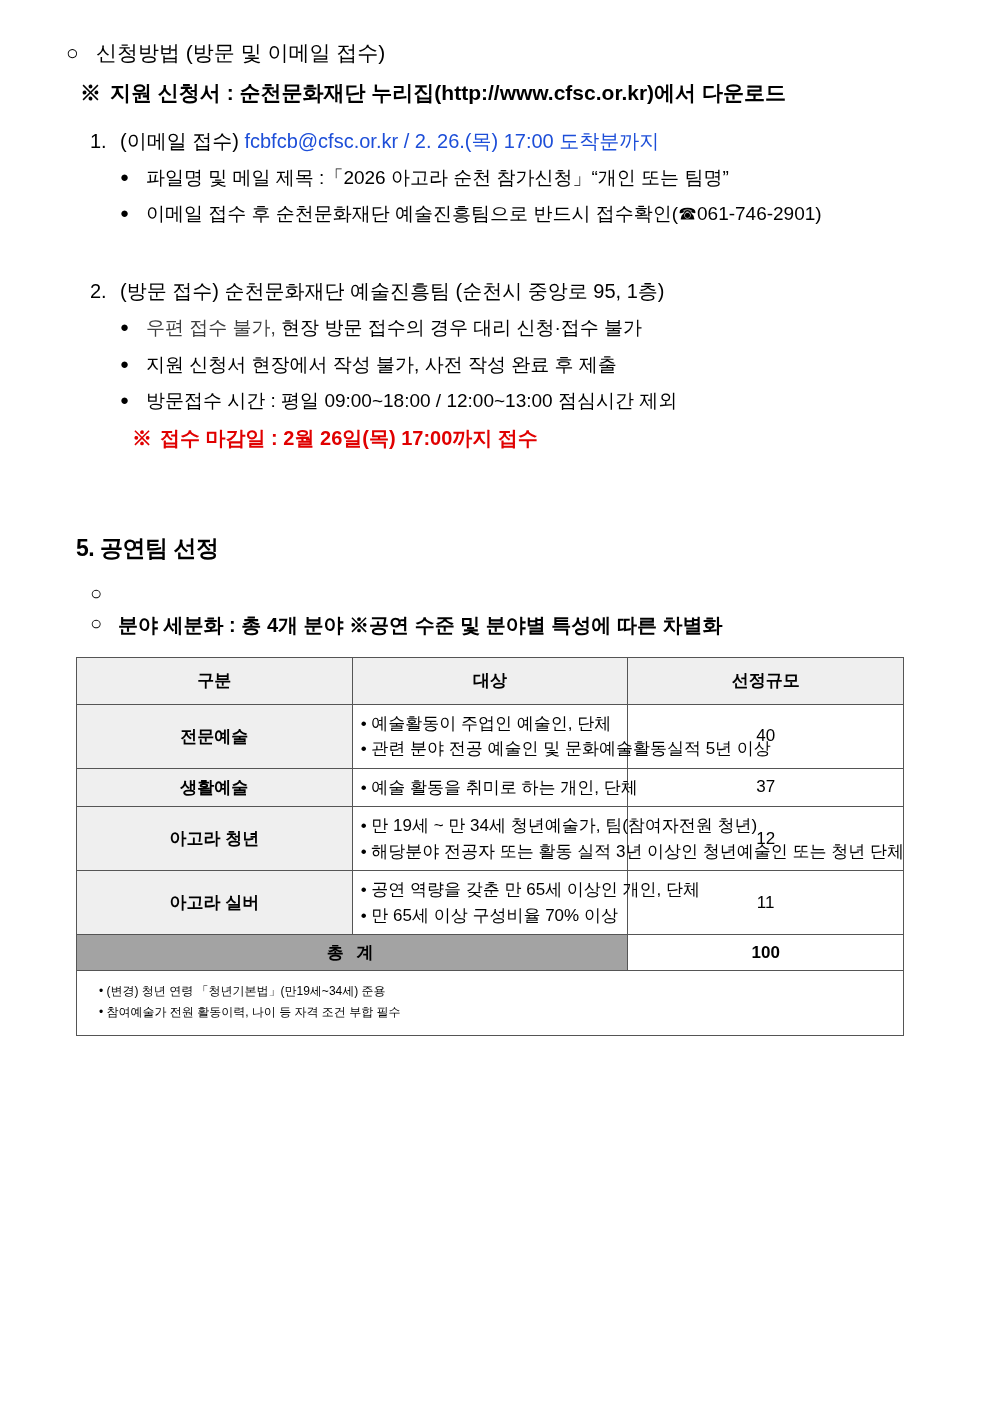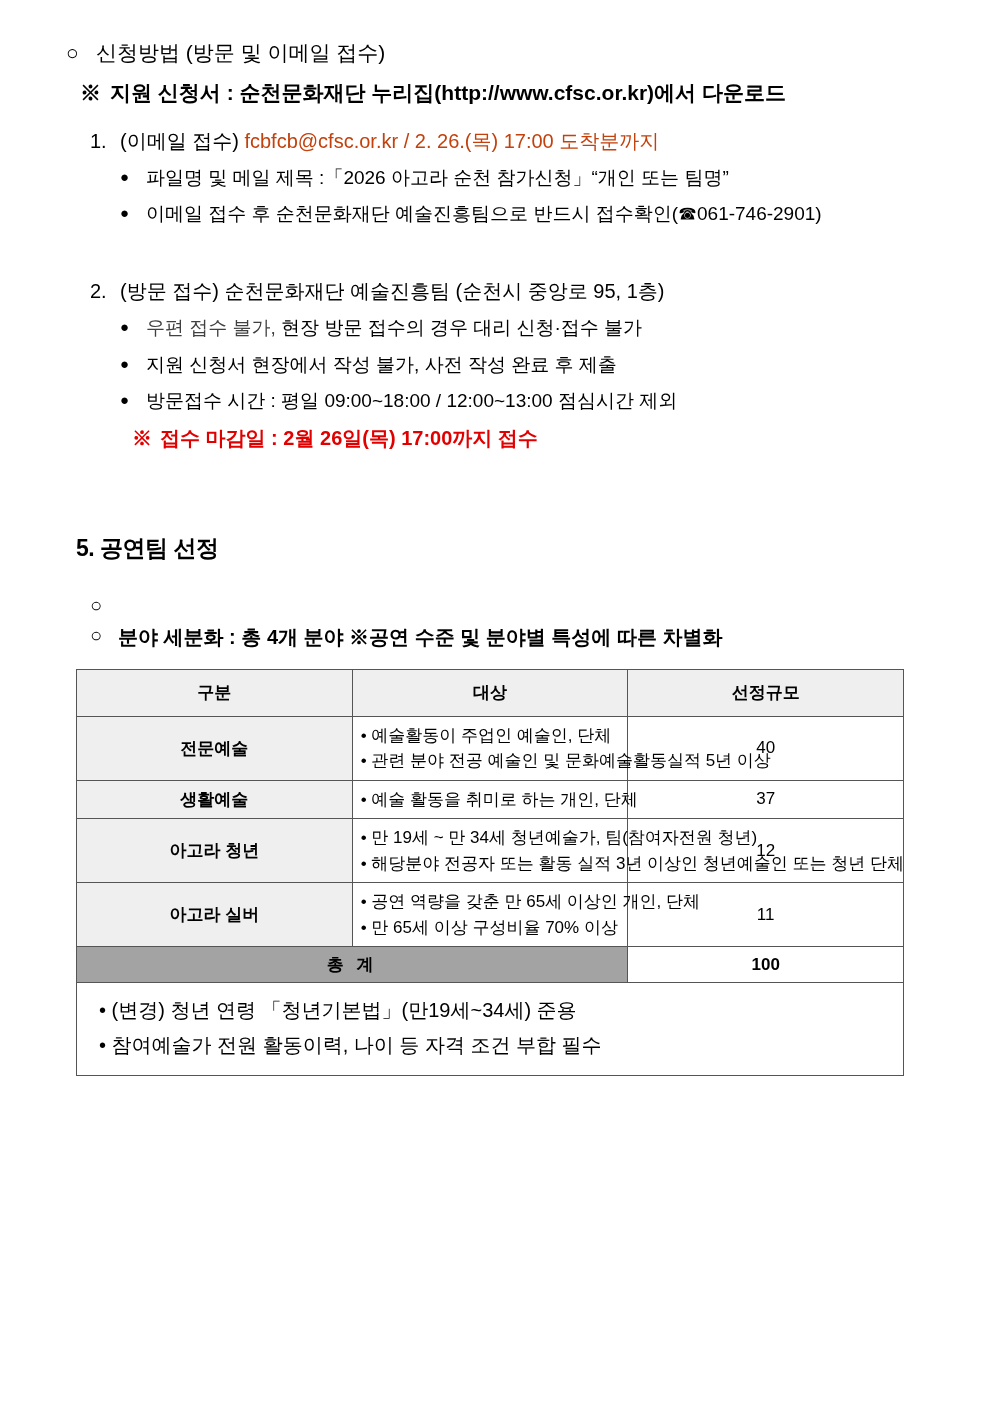--- a/index.html
+++ b/index.html
@@ -52,41 +52,41 @@
   }
   .num .marker { width: 30px; }
 
   .bullet {
     font-size: 19px;
     margin-left: 58px;
     margin-bottom: 9px;
   }
   .bullet .marker { width: 26px; font-size: 15px; line-height: 1.7; }
 
-  .blue { color: #c2410c; }
+  .blue { color: #1d4ed8; }
   .red  { color: #404040; }
 
   .gap-lg { height: 40px; }
   .gap-xs { height: 6px; }
 
   .deadline {
     font-size: 20px;
     margin-left: 70px;
     margin-bottom: 6px;
     color: #e00000;
     font-weight: 700;
   }
   .deadline .marker { width: 28px; }
 
   
   .section-heading {
     font-size: 23px;
     font-weight: 800;
     letter-spacing: -0.5px;
-    margin: 34px 0 30px 14px;
+    margin: 34px 0 18px 14px;
   }
 
   .sel-line {
     display: flex;
     align-items: flex-start;
     font-size: 20px;
     margin-left: 28px;
     margin-bottom: 7px;
     font-weight: 600;
   }
@@ -144,21 +144,21 @@
     font-weight: bold;
   }
 
   .note-box {
     width: 828px;
     box-sizing: border-box;
     border: 1px solid #555555;
     border-top: none;
     margin-left: 14px;
     padding: 10px 14px 12px 22px;
-    font-size: 20px;
+    font-size: 12px;
     line-height: 1.75;
   }
   .note-box div { white-space: nowrap; }
 </style>
 </head>
 <body>
 
 <div class="page">
 
   <div class="line lvl0">

